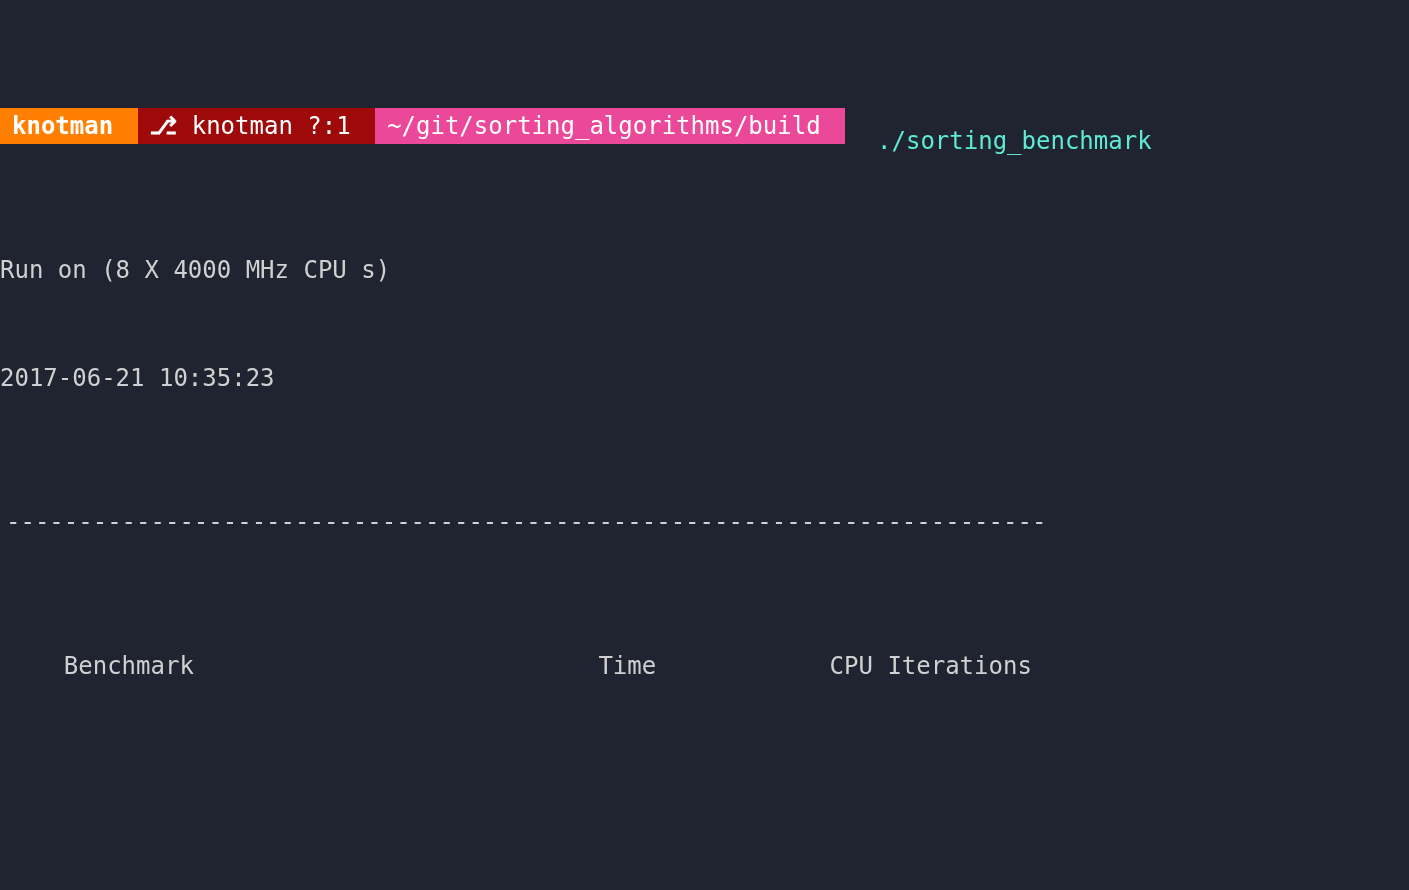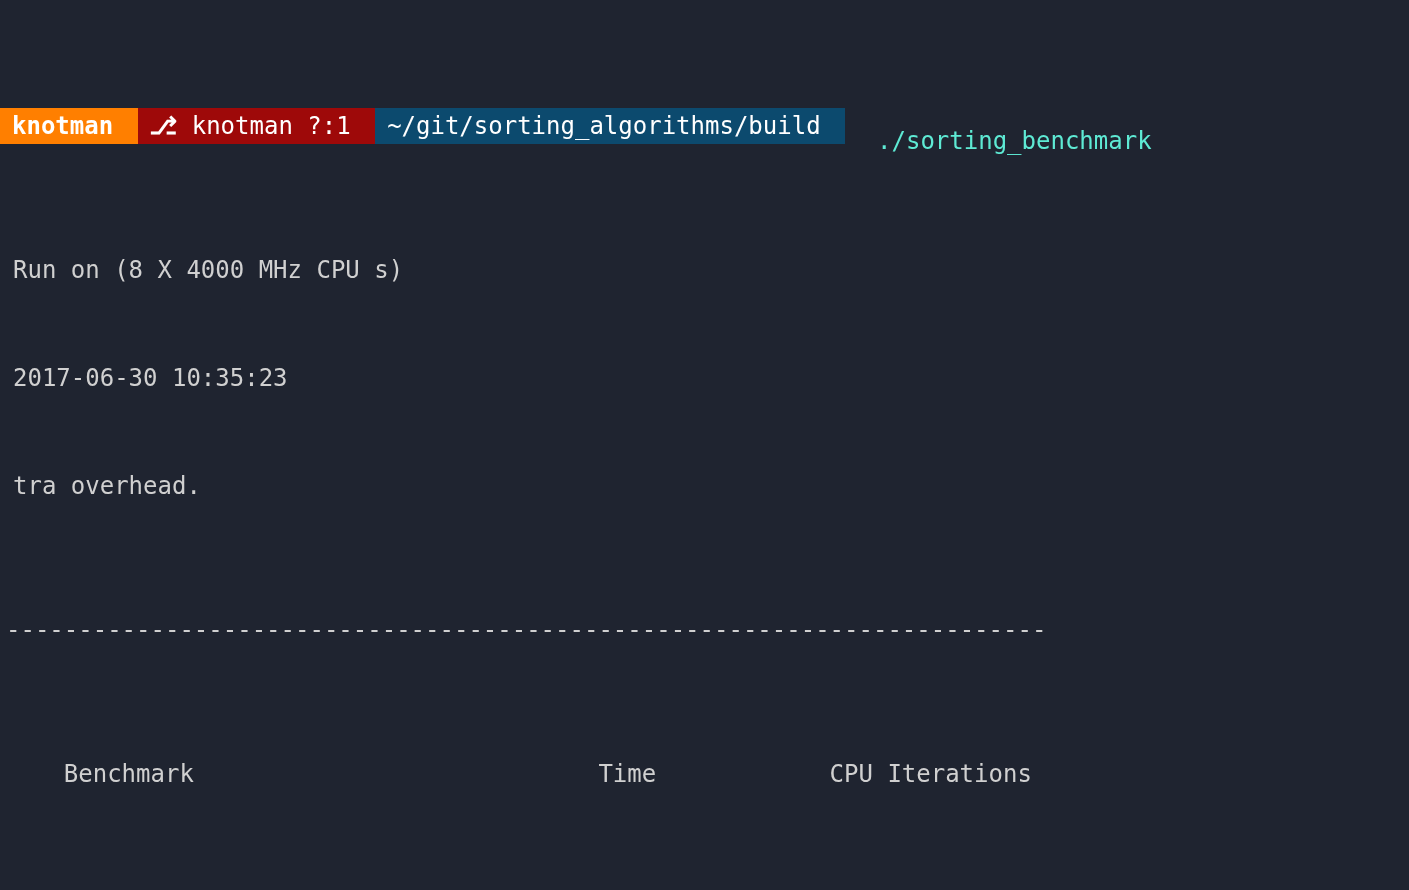--- a/index.html
+++ b/index.html
@@ -24,59 +24,58 @@
     align-items: center;
   }
   .seg {
     height: 100%;
     display: inline-flex;
     align-items: center;
     padding: 0 10px 0 12px;
   }
   .seg-user   { background: #ff7f00; color: #ffffff; font-weight: bold; }
   .seg-branch { background: #9e0909; color: #ffffff; }
-  .seg-path   { background: #0c4a6e; color: #ffffff; }
+  .seg-path   { background: #ec4899; color: #ffffff; }
   .seg-cmd    { background: transparent; color: #5eead4; margin-left: 20px; margin-top: 30px; }
 
   .glyph { font-weight: bold; }
 
   .row {
     display: block;
     padding-left: 6px;
   }
   .hdr   { color: #d0d0d0; }
   .sep   { color: #d0d0d0; letter-spacing: 0; }
 
   .col-name { display: inline-block; width: 29ch; text-align: left; }
   .col-time { display: inline-block; width: 12ch; text-align: right; }
   .col-unit { display: inline-block; width: 3ch; text-align: left; }
   .col-cpu  { display: inline-block; width: 12ch; text-align: right; }
   .col-iter { display: inline-block; width: 11ch; text-align: right; }
 
   .pre {
     color: #d0d0d0;
-    padding-left: 13px;
+    padding-left: 0;
   }
 </style>
 </head>
 <body>
 
 <div class="terminal">
 
   <div class="prompt-line">
     <span class="seg seg-user"><span>knotman</span>&nbsp;</span>
     <span class="seg seg-branch">
       <span class="glyph">⎇</span>&nbsp;<span>knotman ?:1</span>&nbsp;</span>
     <span class="seg seg-path"><span>~/git/sorting_algorithms/build</span>&nbsp;</span>
     <span class="seg seg-cmd">./sorting_benchmark</span>
   </div>
 
   <div class="pre">Run on (8 X 4000 MHz CPU s)</div>
-  <div class="pre">2017-06-30 10:35:23</div>
-  <div class="pre">tra overhead.</div>
+  <div class="pre">2017-06-21 10:35:23</div>
 
   <div class="row sep">------------------------------------------------------------------------</div>
   <div class="row hdr">
     <span class="col-name">Benchmark</span><span class="col-time">Time</span><span class="col-unit"></span><span class="col-cpu">CPU</span><span class="col-iter" style="width:12ch;text-align:left;padding-left:1ch">Iterations</span>
   </div>
   
 
   
 
 </div>

